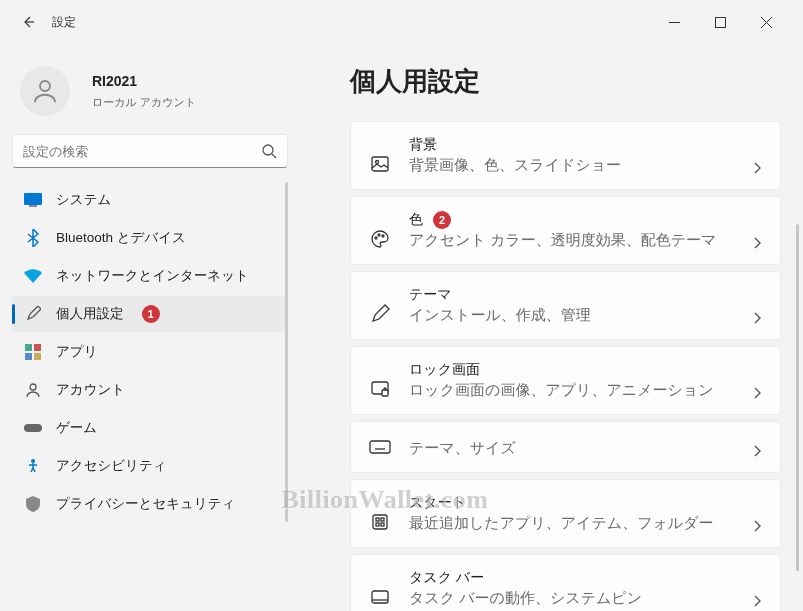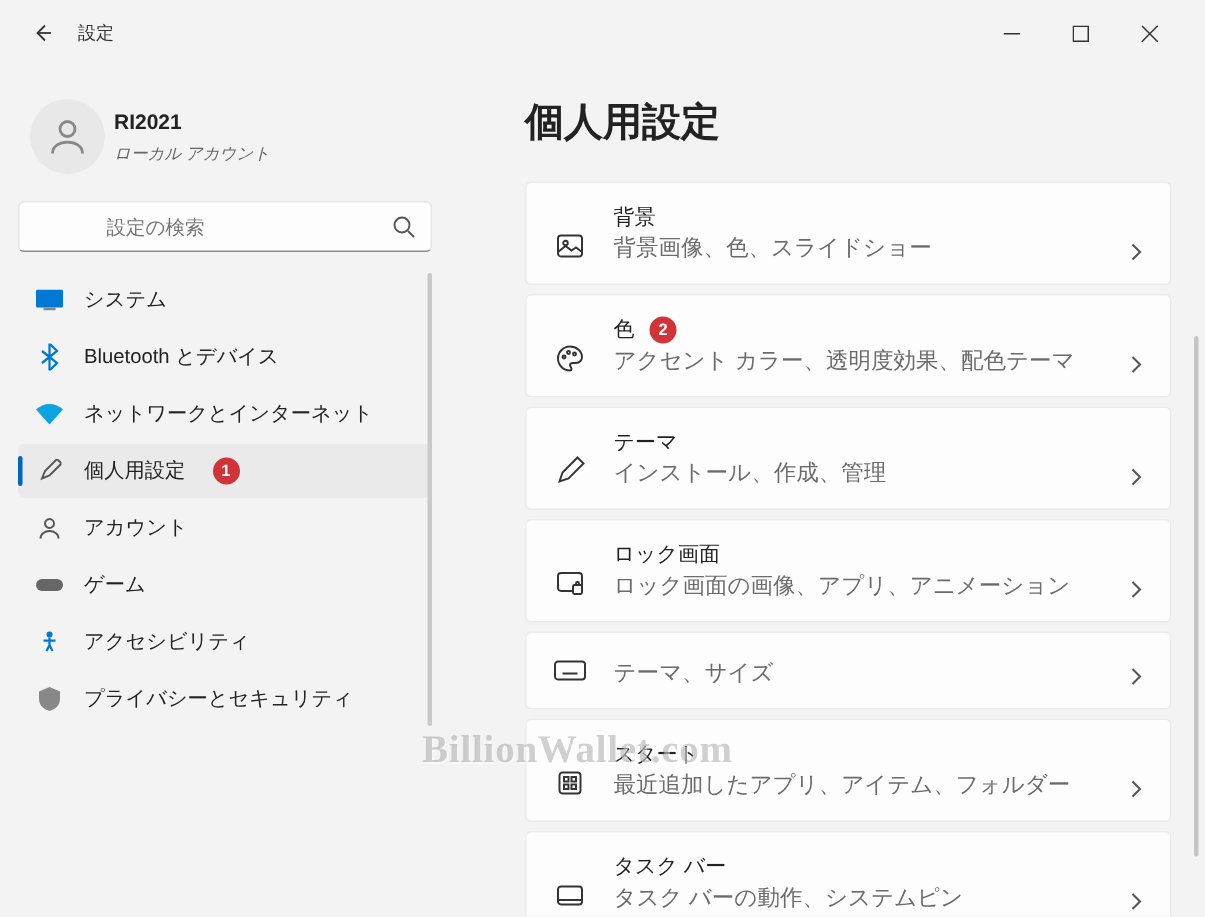--- a/index.html
+++ b/index.html
@@ -7,27 +7,27 @@
 
 .titlebar { display: flex; align-items: center; height: 44px; padding: 0 14px; }
 .back-btn { width: 28px; height: 28px; display: flex; align-items: center; justify-content: center; cursor: pointer; }
 .title { margin-left: 10px; font-size: 12px; color: #333; }
 .win-controls { margin-left: auto; display: flex; gap: 0; }
 .win-btn { width: 46px; height: 30px; display: flex; align-items: center; justify-content: center; cursor: pointer; }
 
 .content { display: flex; height: calc(100% - 44px); }
 
 .sidebar { width: 300px; padding: 10px 12px 0 12px; display: flex; flex-direction: column; }
-.user-row { display: flex; align-items: center; gap: 6px; padding: 12px 8px 18px 8px; }
+.user-row { display: flex; align-items: center; gap: 22px; padding: 12px 8px 18px 8px; }
 .avatar { width: 50px; height: 50px; border-radius: 50%; background: #e8e8e8; display: flex; align-items: center; justify-content: center; }
 .user-name { font-size: 14px; font-weight: 600; color: #222; }
-.user-sub { font-size: 11px; color: #666; margin-top: 6px; font-style: italic; }
+.user-sub { font-size: 11px; color: #666; margin-top: 6px; }
 
 .search { display: flex; align-items: center; background: #fdfdfd; border: 1px solid #e5e5e5; border-bottom: 1.5px solid #8a8a8a; border-radius: 4px; height: 34px; padding: 0 10px; margin: 0 0 14px 0; }
-.search input { border: none; outline: none; background: transparent; flex: 1; font-size: 13px; color: #555; margin-left: 48px; }
+.search input { border: none; outline: none; background: transparent; flex: 1; font-size: 13px; color: #555; }
 .search-icon { width: 16px; height: 16px; color: #555; }
 
 .nav { display: flex; flex-direction: column; gap: 2px; position: relative; overflow: hidden; }
 .nav-item { display: flex; align-items: center; gap: 14px; padding: 9px 12px; border-radius: 4px; cursor: pointer; font-size: 13.5px; color: #222; position: relative; }
 .nav-item.active { background: #eaeaea; }
 .nav-item.active::before { content: ""; position: absolute; left: 0; top: 8px; bottom: 8px; width: 3px; background: #0067c0; border-radius: 2px; }
 .nav-icon { width: 18px; height: 18px; display: flex; align-items: center; justify-content: center; flex-shrink: 0; }
 .badge { display: inline-flex; align-items: center; justify-content: center; width: 18px; height: 18px; border-radius: 50%; background: #d13438; color: #fff; font-size: 11px; font-weight: 600; margin-left: 4px; }
 
 .main { flex: 1; padding: 20px 22px 0 50px; overflow: hidden; position: relative; }
@@ -127,20 +127,31 @@
         <span class="nav-icon">
             <svg width="16" height="16" viewBox="0 0 16 16" fill="none" stroke="#555" stroke-width="1.3">
               <path d="M3 13l2-5 8-8 3 3-8 8-5 2z"></path>
             </svg>
           </span>
         <span>個人用設定</span>
         <span class="badge">1</span>
       </div>
       <div class="nav-item">
         <span class="nav-icon">
+            <svg width="16" height="16" viewBox="0 0 16 16">
+              <rect x="0" y="0" width="7" height="7" fill="#4a8"></rect>
+              <rect x="9" y="0" width="7" height="7" fill="#c55"></rect>
+              <rect x="0" y="9" width="7" height="7" fill="#58c"></rect>
+              <rect x="9" y="9" width="7" height="7" fill="#ca5"></rect>
+            </svg>
+          </span>
+        <span>アプリ</span>
+      </div>
+      <div class="nav-item">
+        <span class="nav-icon">
             <svg width="16" height="16" viewBox="0 0 16 16" fill="none" stroke="#555" stroke-width="1.3">
               <circle cx="8" cy="5" r="3"></circle>
               <path d="M2 15c0-3 3-5 6-5s6 2 6 5"></path>
             </svg>
           </span>
         <span>アカウント</span>
       </div>
       <div class="nav-item">
         <span class="nav-icon">
             <svg width="18" height="12" viewBox="0 0 18 12" fill="#666">

